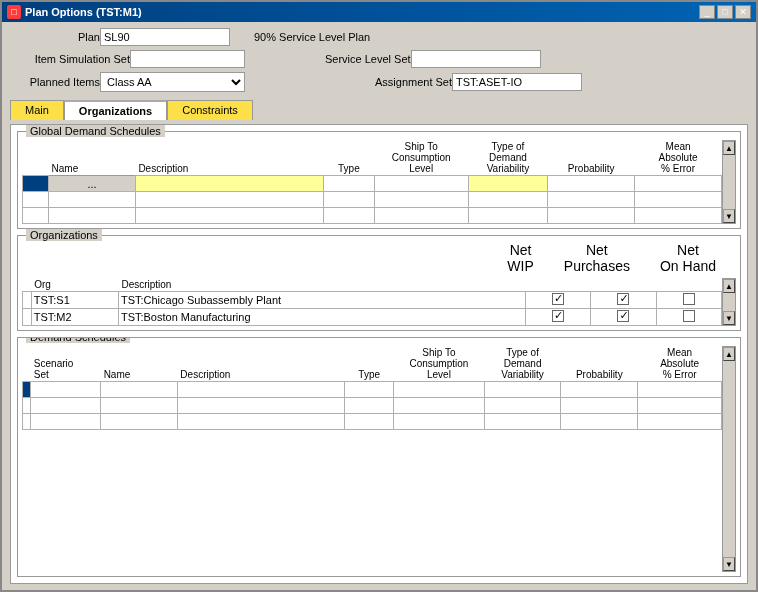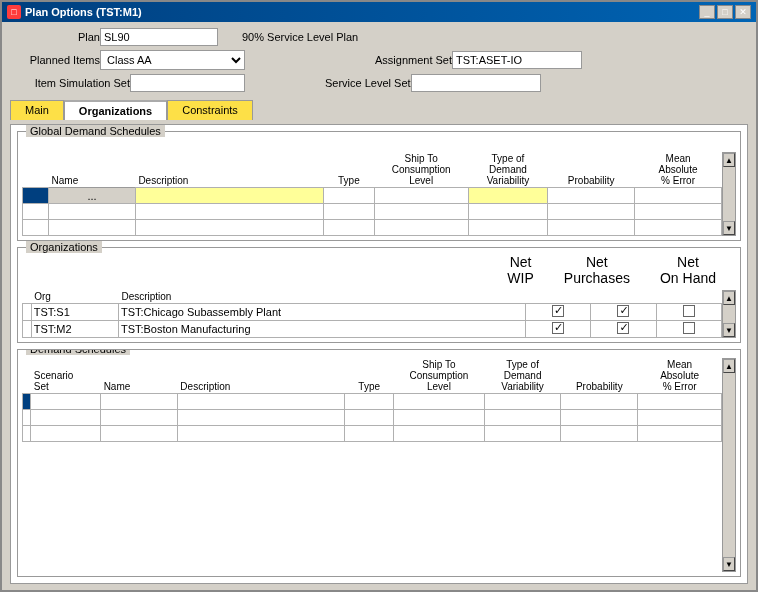--- a/index.html
+++ b/index.html
@@ -140,21 +140,21 @@
       background: #d4d0c8;
       padding: 0 4px;
       position: absolute;
       top: -7px;
       left: 8px;
     }
 
     .section {
       border: 1px solid #999;
       position: relative;
-      padding: 20px 4px 4px;
+      padding: 8px 4px 4px;
       flex-shrink: 0;
     }
 
     table {
       border-collapse: collapse;
       width: 100%;
       font-size: 11px;
     }
 
     th {
@@ -288,42 +288,42 @@
       <div class="title-btn">_</div>
       <div class="title-btn">□</div>
       <div class="title-btn">✕</div>
     </div>
   </div>
 
   <div class="content">
 
     <div class="form-row">
       <span class="form-label" style="width:90px; text-align:right;">Plan</span>
-      <input class="form-input" style="width: 118px;" value="SL90" readonly="">
+      <input class="form-input" style="width: 130px;" value="SL90" readonly="">
       <span class="plan-desc">90% Service Level Plan</span>
+    </div>
+
+    <div class="form-row">
+      <span class="form-label" style="width:120px;">Item Simulation Set</span>
+      <input class="form-input" style="width: 115px;">
+      <span style="margin-left:80px;" class="form-label">Service Level Set</span>
+      <input class="form-input" style="width: 130px;">
     </div>
 
     <div class="form-row">
       <span class="form-label" style="width:90px;">Planned Items</span>
       <select class="form-input" style="width:145px;">
         <option>Class AA</option>
         <option>Class AB</option>
         <option>Class B</option>
       </select>
       <span style="margin-left:130px;" class="form-label">Assignment Set</span>
       <input class="form-input" style="width: 130px;" value="TST:ASET-IO" readonly="">
     </div>
 
-    <div class="form-row">
-      <span class="form-label" style="width:120px;">Item Simulation Set</span>
-      <input class="form-input" style="width: 115px;">
-      <span style="margin-left:80px;" class="form-label">Service Level Set</span>
-      <input class="form-input" style="width: 130px;">
-    </div>
-
     <div class="tabs">
       <div class="tab">Main</div>
       <div class="tab active">Organizations</div>
       <div class="tab">Constraints</div>
     </div>
 
     <div class="main-panel">
 
       <div class="section">
         <span class="section-label">Global Demand Schedules</span>

